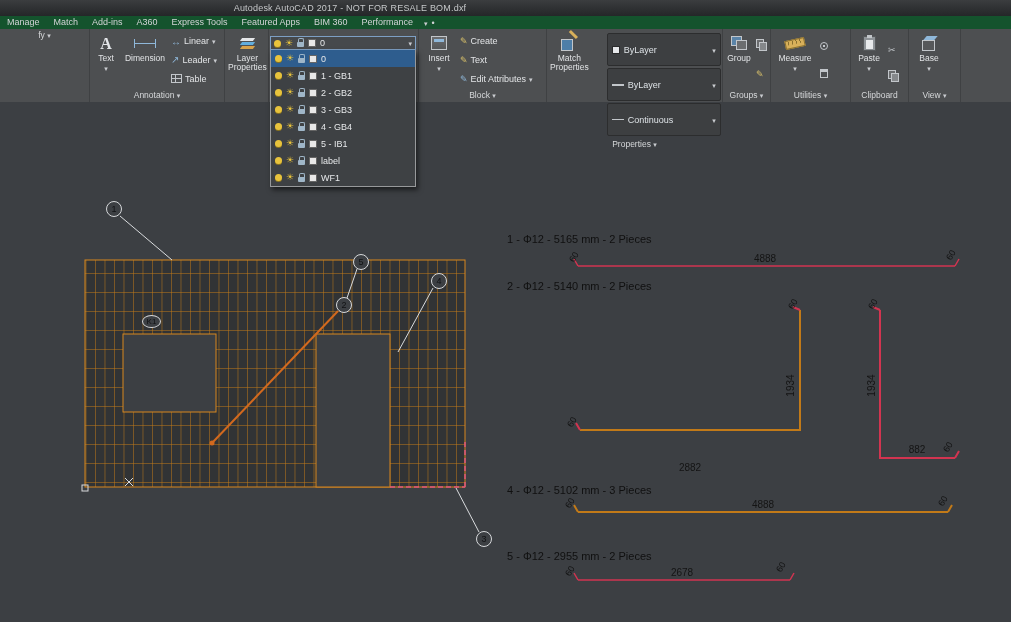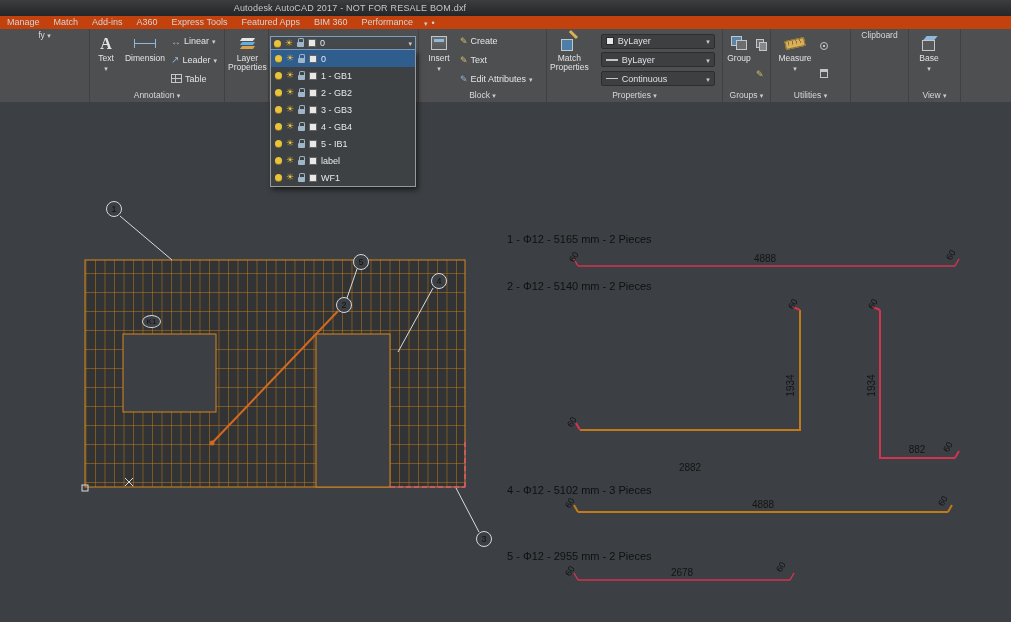--- a/index.html
+++ b/index.html
@@ -23,21 +23,21 @@
   .person:after { content:""; position:absolute; left:1px; top:4px; width:8px; height:4px; border-radius:4px 4px 0 0; background:#b8babc; }
   .caret { display:inline-block; }
   .caret:after { content:"▾"; font-size:7px; color:#c9ccd0; }
   .closeic { position:relative; width:8px; height:8px; display:inline-block; }
   .closeic:before,.closeic:after { content:""; position:absolute; left:4px; top:0; width:1px; height:9px; background:#c2c6ca; }
   .closeic:before { transform:rotate(45deg);} .closeic:after { transform:rotate(-45deg);}
   .qmark { width:9px; height:9px; border-radius:50%; background:#3c6ea5; display:inline-block; text-align:center; }
   .qmark:after { content:"?"; color:#fff; font-size:7px; line-height:9px; }
 
   
-  .tabs { position:absolute; top:16px; left:0; right:0; height:13px; background:#c2410c;
+  .tabs { position:absolute; top:16px; left:0; right:0; height:13px; background:#14532d;
     display:flex; align-items:center; font-size:9px; color:#d2d4d6; z-index:29; }
   .tab { padding:0 7px; height:13px; line-height:13px; white-space:nowrap; }
   .tab-extra { display:flex; align-items:center; gap:4px; margin-left:4px; }
   .dotic:after { content:"•"; color:#d0d2d4; font-size:9px; }
 
   
   .ribbon { position:absolute; top:29px; left:0; right:0; height:73px; background:#4d4f51; display:flex; z-index:10; }
   .panel { position:relative; height:73px; border-right:1px solid #3f4143; display:flex; flex-direction:column; flex:0 0 auto; }
   .p-body { flex:1; display:flex; padding:2px 3px 0 3px; gap:4px; }
   .p-foot { height:13px; text-align:center; font-size:8.5px; color:#d6d8da; line-height:12px; }
@@ -68,22 +68,22 @@
   .ic-insert { width:16px; height:14px; border:1px solid #c2c6ca; background:linear-gradient(#6b6d6f,#56585a); position:relative; display:inline-block; }
   .ic-insert:after { content:""; position:absolute; top:2px; left:2px; right:2px; height:3px; background:#8fb8da; }
   .ic-pencil:after { content:"✎"; color:#d8c06a; font-size:9px; }
   .ic-attr:after { content:"✎"; color:#8fb8da; font-size:9px; }
   .ic-match { width:17px; height:15px; position:relative; display:inline-block; }
   .ic-match:before { content:""; position:absolute; left:0; top:3px; width:10px; height:10px; border:1px solid #c2c6ca; background:#4d7ea8; }
   .ic-match:after { content:""; position:absolute; right:0; top:1px; width:10px; height:3px; background:#d8b05a; transform:rotate(45deg); transform-origin:right top; }
   .sw { width:8px; height:8px; background:#e6e8ea; border:1px solid #2a2b2c; display:inline-block; flex:0 0 auto; }
   .lw-line { width:12px; height:2px; background:#c2c6ca; display:inline-block; flex:0 0 auto; }
   .lt-line { width:12px; height:1px; background:#c2c6ca; display:inline-block; flex:0 0 auto; }
-  .combo { width:114px; height:15px; background:#3d3f41; border:1px solid #2c2d2e; border-radius:2px;
-    display:flex; align-items:center; gap:4px; padding:0 4px; font-size:9px; color:#dde2e6; margin:1px 8px; }
+  .combo { width:114px; height:33px; background:#3d3f41; border:1px solid #2c2d2e; border-radius:2px;
+    display:flex; align-items:center; gap:4px; padding:0 4px; font-size:9px; color:#dde2e6; margin:1px 14px; }
   .combo .grow { flex:1; }
   .ic-group { width:16px; height:14px; position:relative; display:inline-block; }
   .ic-group:before { content:""; position:absolute; left:0; top:0; width:9px; height:8px; border:1px solid #c2c6ca; background:#5a84a8; }
   .ic-group:after { content:""; position:absolute; right:0; bottom:0; width:9px; height:8px; border:1px solid #c2c6ca; background:#6b6d6f; }
   .ic-ruler { width:20px; height:9px; background:#d8b05a; border:1px solid #8a7030; position:relative; transform:rotate(-12deg); display:inline-block; }
   .ic-ruler:after { content:""; position:absolute; left:2px; top:0; width:14px; height:4px;
     background:repeating-linear-gradient(90deg, #8a7030 0, #8a7030 1px, rgba(0,0,0,0) 1px, rgba(0,0,0,0) 4px); }
   .ic-paste { width:13px; height:15px; background:#8f9498; border:1px solid #55585a; position:relative; display:inline-block; }
   .ic-paste:before { content:""; position:absolute; left:3px; top:-2px; width:5px; height:3px; background:#c2c6ca; }
   .ic-paste:after { content:""; position:absolute; left:2px; top:3px; width:7px; height:9px; background:#e8eaec; }
@@ -313,20 +313,33 @@
           <span class="ic-calc"></span>
         </div>
       </div>
       <div class="p-foot">
         <span>Utilities</span>
         <span class="caret"></span>
       </div>
     </div>
 
     <div class="panel" style="width:58px">
+      <div class="p-body">
+        <div class="bigbtn" style="width:30px">
+          <span class="iconbox">
+              <span class="ic-paste"></span>
+            </span>
+          <span>Paste</span>
+          <span class="caret"></span>
+        </div>
+        <div class="col">
+          <span class="ic-scis"></span>
+          <span class="ic-copy"></span>
+        </div>
+      </div>
       <div class="p-foot">
         <span>Clipboard</span>
       </div>
     </div>
 
     <div class="panel" style="width:52px">
       <div class="p-body">
         <div class="bigbtn" style="width:34px">
           <span class="iconbox">
               <span class="ic-base"></span>

